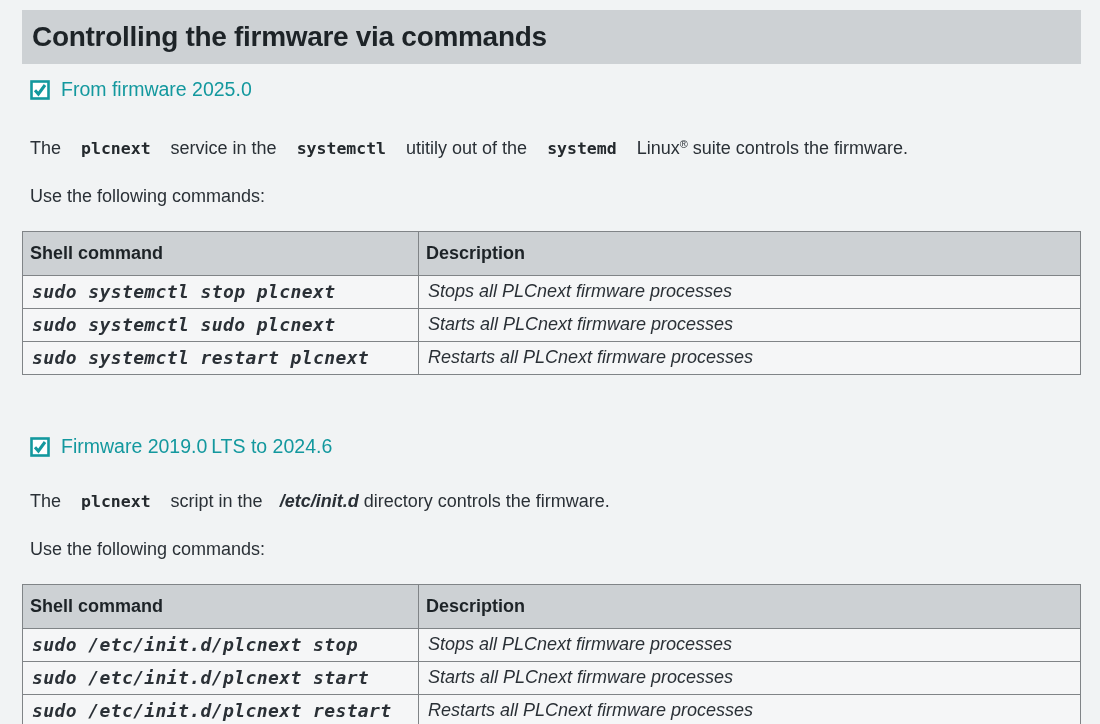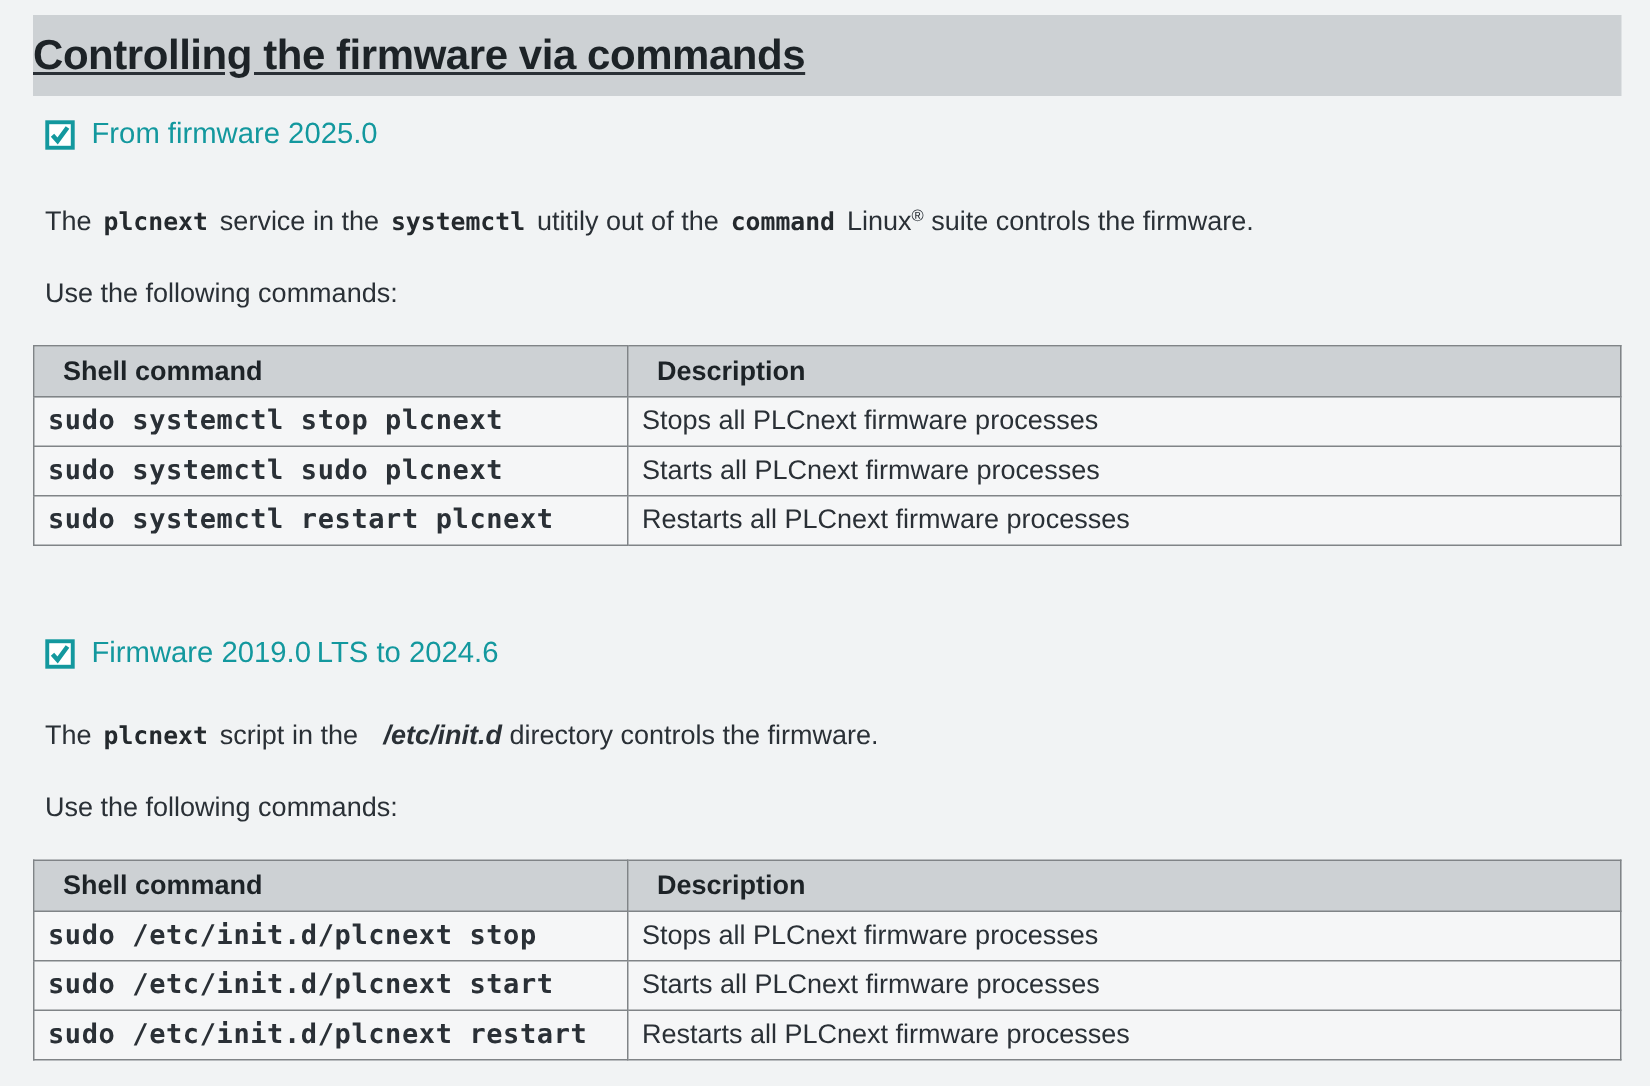--- a/index.html
+++ b/index.html
@@ -10,22 +10,22 @@
     color: #2a3036;
     overflow: hidden;
   }
   .page { padding: 10px 19px 0 22px; }
 
   .title-bar {
     background: #cdd1d4;
     height: 54px;
     display: flex;
     align-items: center;
+    padding-left: 10px;
     margin-bottom: 14px;
-    text-decoration: underline;
   }
   .title-bar h1 {
     font-size: 28px;
     font-weight: bold;
     color: #1d2327;
     letter-spacing: -0.3px;
   }
 
   .section-toggle {
     display: flex;
@@ -45,21 +45,21 @@
   .para {
     margin: 32px 0 0 8px;
     font-size: 18px;
     line-height: 22px;
   }
   .para .code, td.cmd {
     font-family: "DejaVu Sans Mono", "Liberation Mono", monospace;
     font-weight: bold;
     font-size: 16.5px;
   }
-  .para .code { color: #24292d; margin: 0 3px; }
+  .para .code { color: #24292d; margin: 0 15px; }
   .para .sup { font-size: 11px; vertical-align: 6px; }
   .para .bi { font-weight: bold; font-style: italic; margin-left: 12px; }
 
   .lead {
     margin: 26px 0 24px 8px;
     font-size: 18px;
   }
 
   table.cmd-table {
     border-collapse: collapse;
@@ -71,28 +71,29 @@
   table.cmd-table th, table.cmd-table td {
     border: 1px solid #808487;
     text-align: left;
     vertical-align: middle;
   }
   table.cmd-table th {
     background: #cdd1d4;
     font-size: 18px;
     font-weight: bold;
     color: #1d2327;
-    padding: 5px 9px 6px 19px;
-    height: 34px;
+    padding: 5px 9px 6px 7px;
+    height: 44px;
   }
   table.cmd-table td {
     padding: 4px 9px 5px 9px;
     height: 33px;
     font-size: 18px;
     color: #2a3036;
+    font-style: italic;
   }
   td.cmd { color: #0f7ac4; letter-spacing: 0.4px; }
 
   .section + .section { margin-top: 60px; }
   .section .table-wrap { margin-top: 0; }
 </style>
 </head>
 <body>
 
 <div class="page">
@@ -105,21 +106,21 @@
     <div class="section-toggle">
       <span class="checkbox-icon">
         <svg viewBox="0 0 20 20" width="20" height="20">
           <rect x="1.5" y="1.5" width="17" height="17" fill="#ffffff" stroke="#13989e" stroke-width="2.6"></rect>
           <path d="M5 10.2 L8.4 14 L15 5" fill="none" stroke="#13989e" stroke-width="3"></path>
         </svg>
       </span>
       <span class="section-heading">From firmware 2025.0</span>
     </div>
 
-    <p class="para"><span>The </span><span class="code">plcnext</span><span> service in the </span><span class="code">systemctl</span><span> utitily out of the </span><span class="code">command</span><span> Linux</span><span class="sup">®</span><span> suite controls the firmware.</span></p>
+    <p class="para"><span>The </span><span class="code">plcnext</span><span> service in the </span><span class="code">systemctl</span><span> utitily out of the </span><span class="code">systemd</span><span> Linux</span><span class="sup">®</span><span> suite controls the firmware.</span></p>
 
     <p class="lead">Use the following commands:</p>
 
     <div class="table-wrap">
       <table class="cmd-table">
         <colgroup>
             <col class="c1">
             <col class="c2">
           </colgroup>
         <thead>

